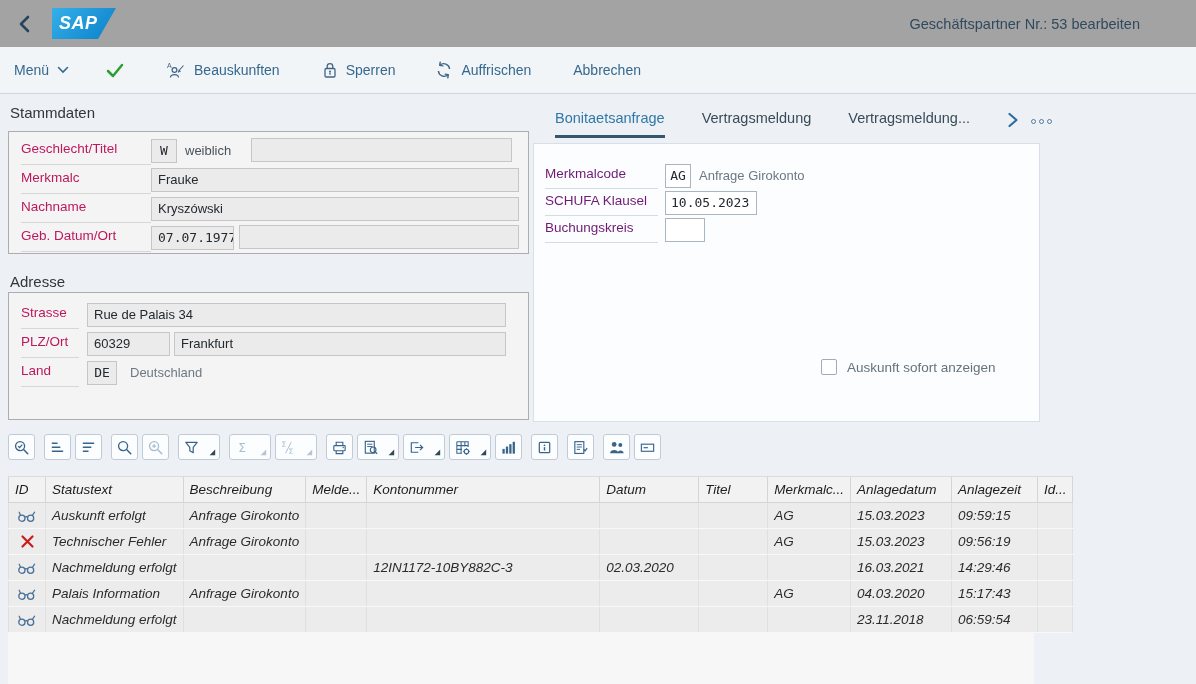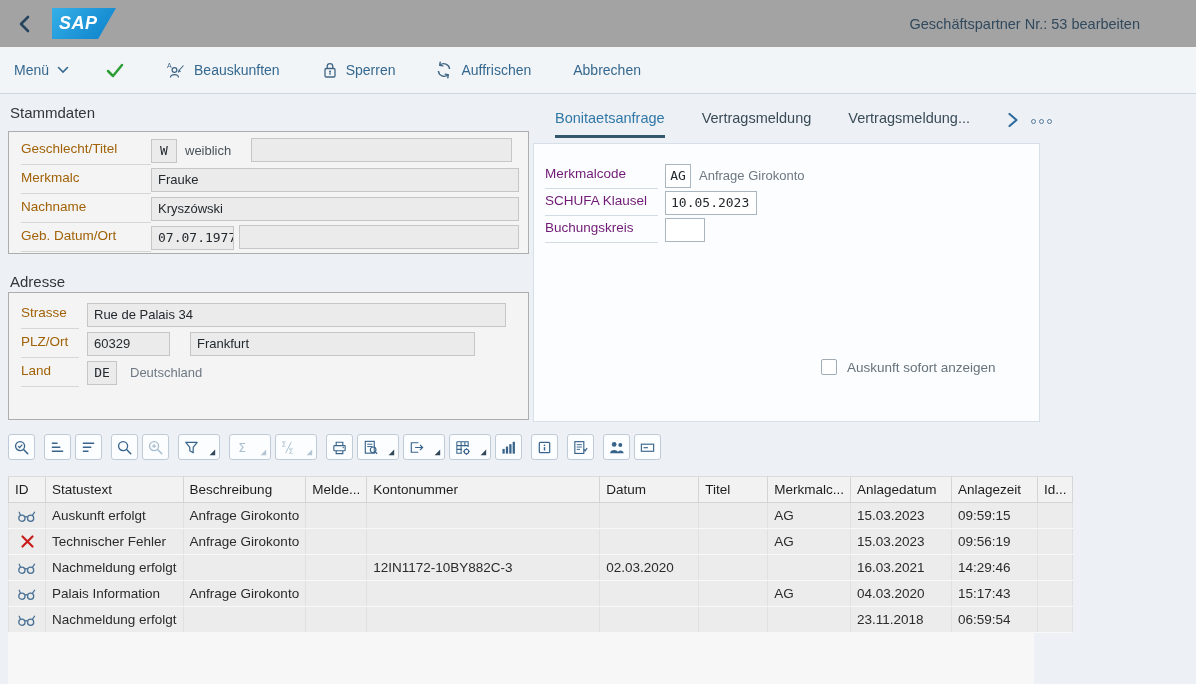--- a/index.html
+++ b/index.html
@@ -50,21 +50,21 @@
 
   .groupbox {
     position:absolute; left:8px; width:521px;
     background:#f4f4f4; border:1px solid #adadad;
   }
   #stamm-box { top:37px; height:123px; padding-top:4px; }
   #adresse-box { top:198px; height:128px; padding-top:7px; }
 
   .frow { position:relative; height:29px; display:flex; align-items:center; }
   .flabel {
-    color:#a16207; font-size:13.5px; align-self:flex-end; height:24px;
+    color:#be185d; font-size:13.5px; align-self:flex-end; height:24px;
     border-bottom:1px solid #d6d6d6; margin-left:12px; flex:none;
   }
   .flabel-w130 { width:130px; }
   .flabel-w58 { width:58px; }
   .dfield {
     height:24px; background:#ebebeb; border:1px solid #c6c6c6;
     display:flex; align-items:center; padding:0 6px; flex:none;
     color:#24292e; overflow:hidden; white-space:nowrap;
   }
   .codebox { justify-content:center; padding:0 2px; }
@@ -110,21 +110,21 @@
   }
   .alv-btn.group-gap { margin-left:5px; }
   .alv-btn.split { min-width:42px; justify-content:flex-start; padding-left:4px; }
   .alv-btn.disabled { color:#a9bfd0; cursor:default; }
   .alv-btn .tri { position:absolute; right:3px; bottom:3px; color:#31475a; }
   .alv-btn .tri.tri-disabled { color:#b4c6d4; }
   .alv-btn svg { display:block; }
 
   
   #grid { position:absolute; left:8px; top:382px; }
-  table { border-collapse:collapse; table-layout:fixed; }
+  table { border-collapse:collapse; table-layout:fixed;font-style:italic; }
   th {
     height:26px; background:#f2f2f2; font-weight:normal; text-align:left;
     font-size:13.5px; color:#1d1d1d; padding:0 6px; white-space:nowrap; overflow:hidden;
     border:1px solid #d5d5d5; border-top-color:#dcdcdc; cursor:pointer;
   }
   td {
     height:26px; background:#ececec; font-size:13.5px; color:#2b2b2b;
     padding:0 6px; white-space:nowrap; overflow:hidden;
     border-right:1px solid #e0e0e0; border-bottom:1px solid #f8f8f8;
     border-left:1px solid #e0e0e0; cursor:default;
@@ -219,21 +219,21 @@
   <div class="section-heading" id="adresse-heading">Adresse</div>
 
   <div class="groupbox" id="adresse-box">
     <div class="frow">
       <div class="flabel flabel-w58">Strasse</div>
       <div class="dfield" style="width:419px; margin-left:8px;">Rue de Palais 34</div>
     </div>
     <div class="frow">
       <div class="flabel flabel-w58">PLZ/Ort</div>
       <div class="dfield" style="width:83px; margin-left:8px;">60329</div>
-      <div class="dfield" style="width:285px; margin-left:20px;">Frankfurt</div>
+      <div class="dfield" style="width:332px; margin-left:4px;">Frankfurt</div>
     </div>
     <div class="frow">
       <div class="flabel flabel-w58">Land</div>
       <div class="dfield codebox mono" style="width:30px; margin-left:8px;">DE</div>
       <div class="ftext ftext-gray" style="margin-left:13px;">Deutschland</div>
     </div>
   </div>
 
   <div class="tabstrip" id="tabstrip">
     <div class="tab active">Bonitaetsanfrage</div>

